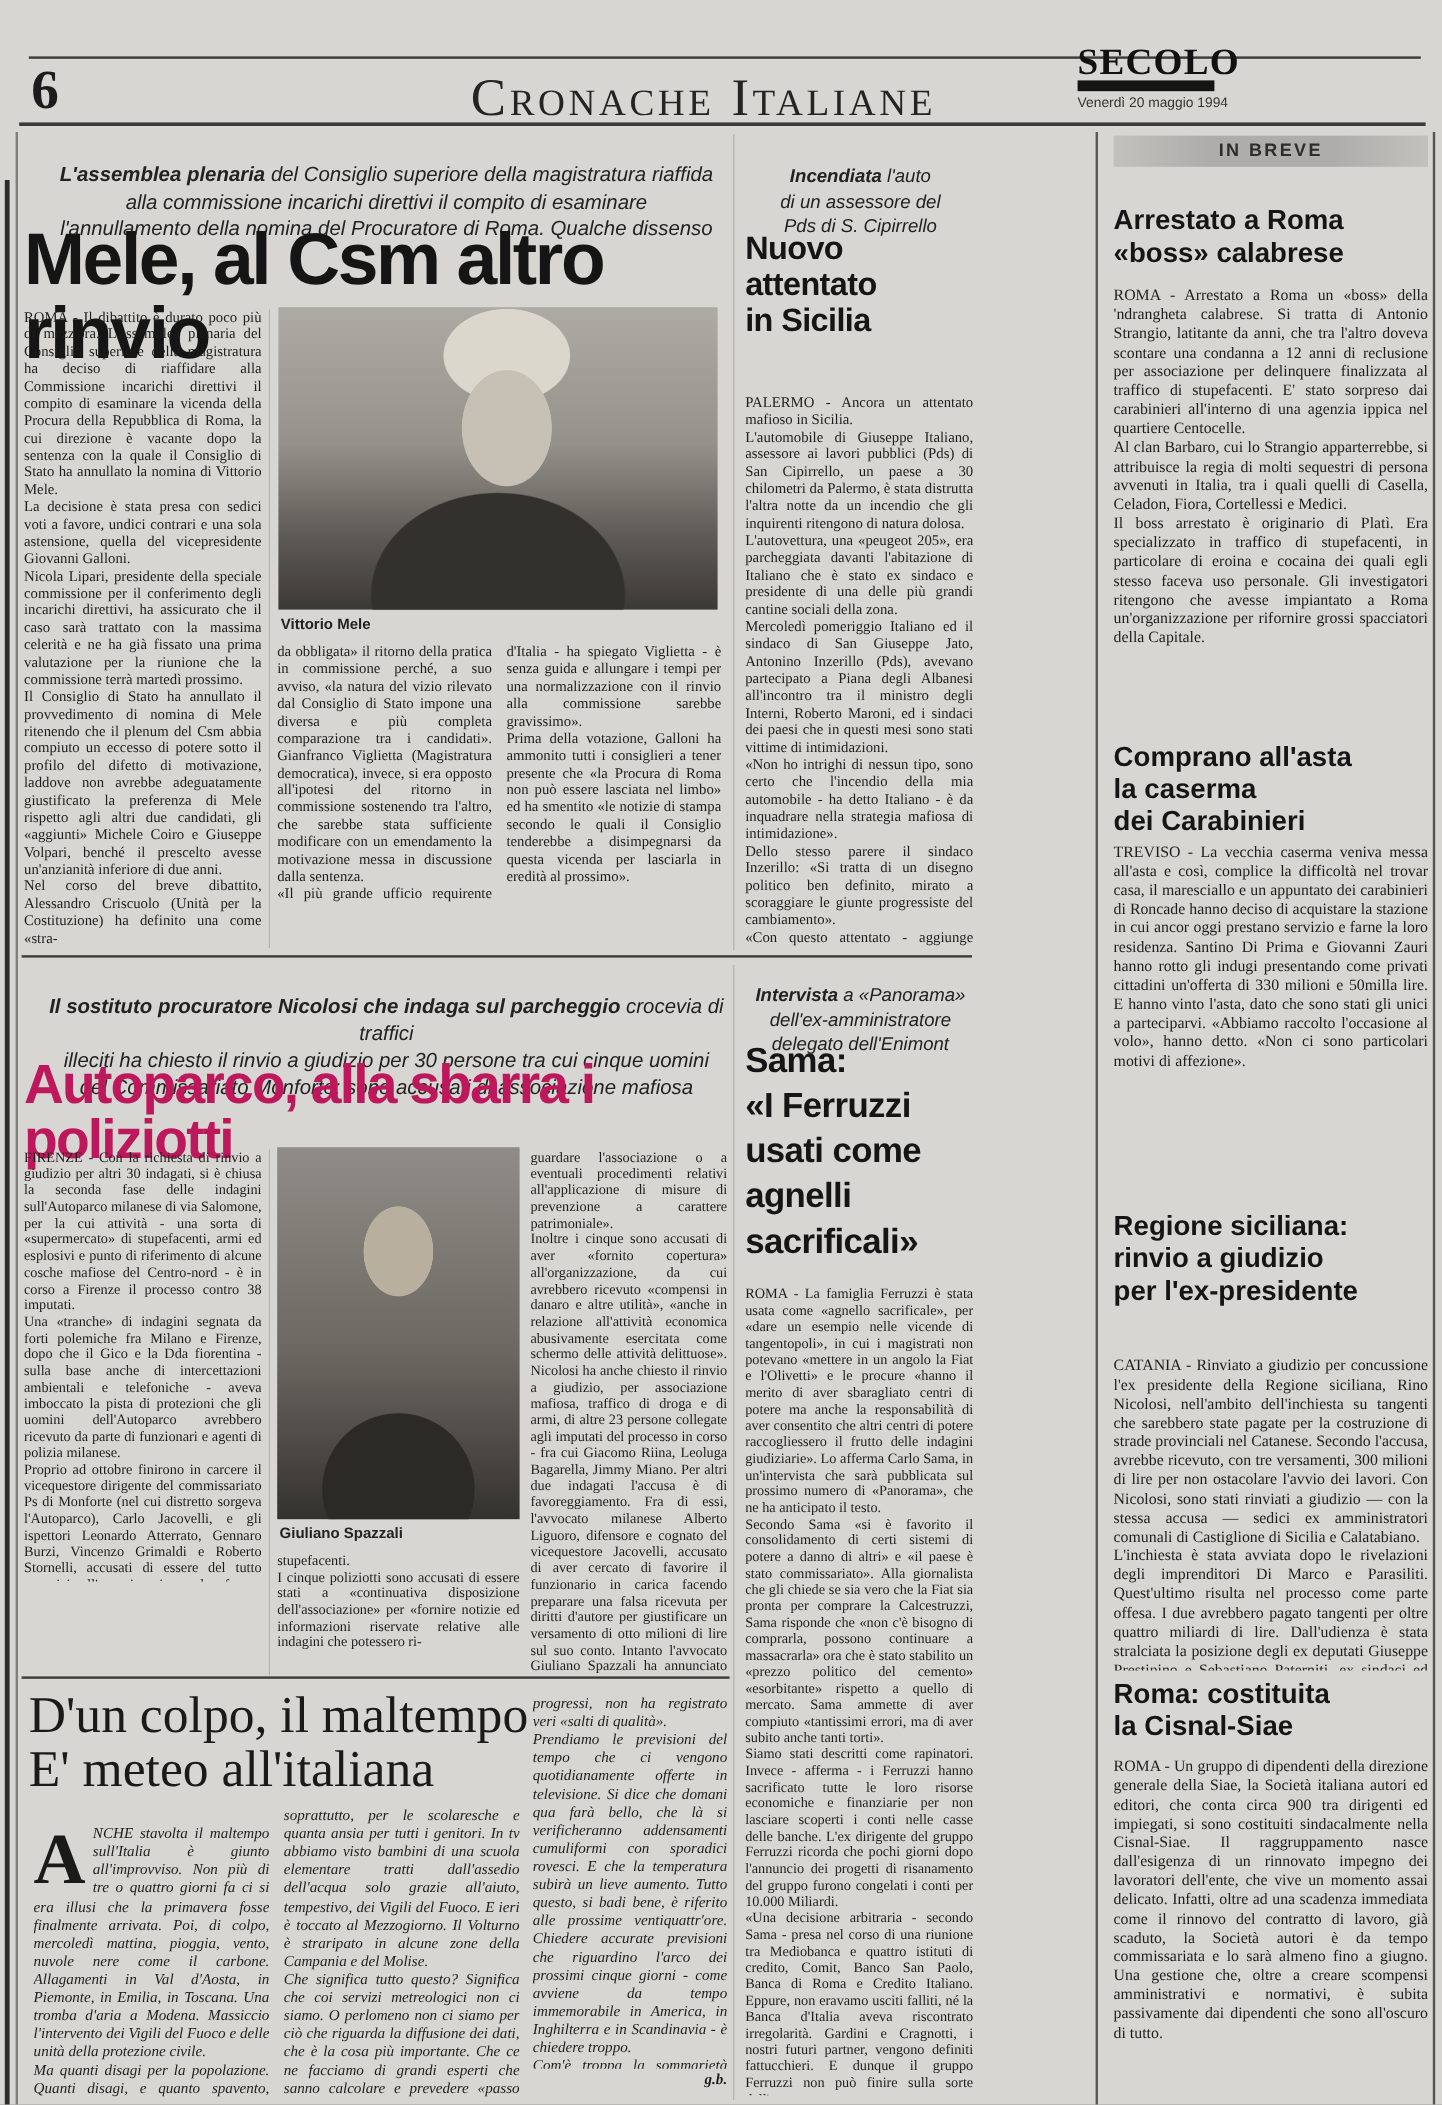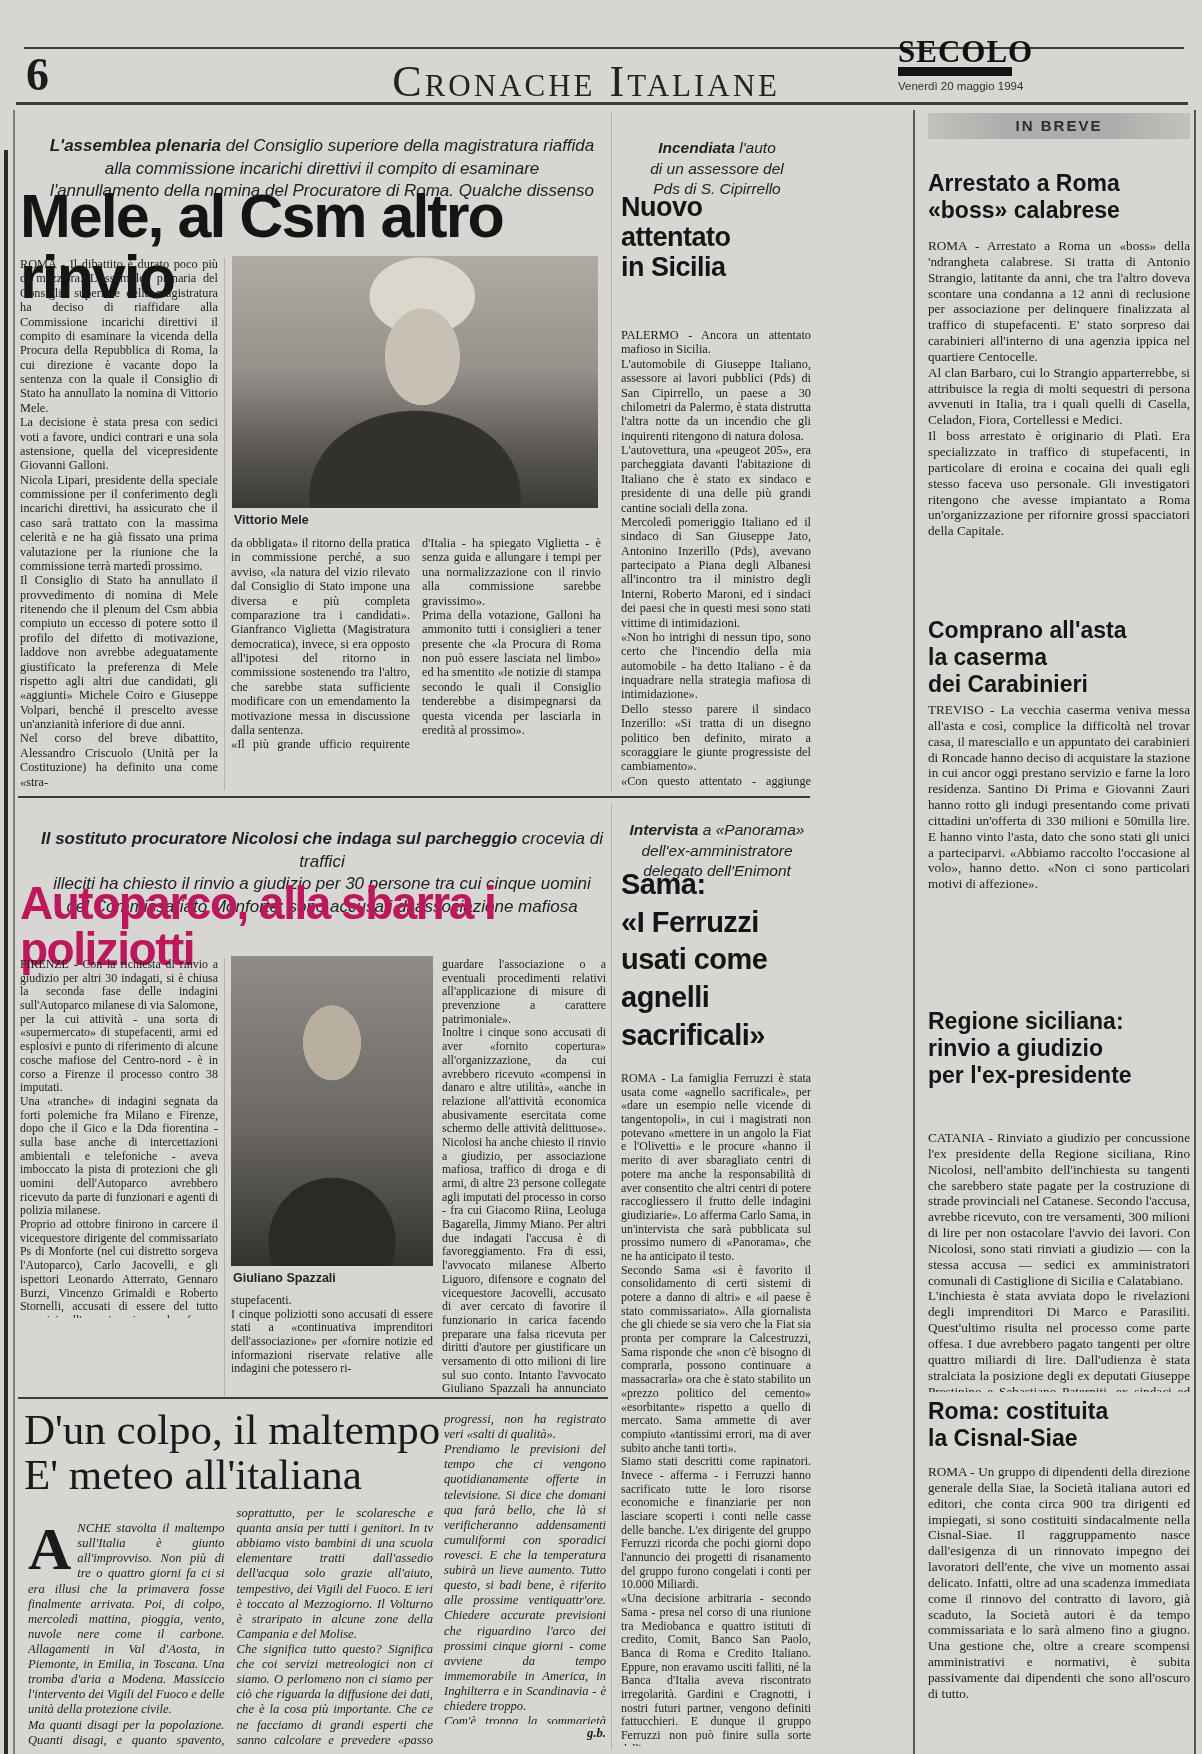--- a/index.html
+++ b/index.html
@@ -130,21 +130,21 @@
   <div class="abs hl-autoparco" style="left:20px;top:880px;width:600px;">Autoparco, alla sbarra i poliziotti</div>
 
   <div class="abs rule-v-light" style="left:224px;top:958px;height:438px;"></div>
   <div class="abs body-text body-sm" style="left:20px;top:958px;width:198px;height:360px;">FIRENZE - Con la richiesta di rinvio a giudizio per altri 30 indagati, si è chiusa la seconda fase delle indagini sull'Autoparco milanese di via Salomone, per la cui attività - una sorta di «supermercato» di stupefacenti, armi ed esplosivi e punto di riferimento di alcune cosche mafiose del Centro-nord - è in corso a Firenze il processo contro 38 imputati.
 Una «tranche» di indagini segnata da forti polemiche fra Milano e Firenze, dopo che il Gico e la Dda fiorentina - sulla base anche di intercettazioni ambientali e telefoniche - aveva imboccato la pista di protezioni che gli uomini dell'Autoparco avrebbero ricevuto da parte di funzionari e agenti di polizia milanese.
 Proprio ad ottobre finirono in carcere il vicequestore dirigente del commissariato Ps di Monforte (nel cui distretto sorgeva l'Autoparco), Carlo Jacovelli, e gli ispettori Leonardo Atterrato, Gennaro Burzi, Vincenzo Grimaldi e Roberto Stornelli, accusati di essere del tutto organici all'organizzazione che faceva capo all'Autoparco. Tanto che il pm Nicolosi ne ha chiesto il rinvio a giudizio per associazione mafiosa e associazione finalizzata al traffico di</div>
 
   <div class="abs photo photo-spazzali" style="left:231px;top:956px;width:202px;height:310px;"></div>
   <div class="abs caption" style="left:233px;top:1271px;">Giuliano Spazzali</div>
   <div class="abs body-text body-sm" style="left:231px;top:1294px;width:202px;height:102px;">stupefacenti.
-I cinque poliziotti sono accusati di essere stati a «continuativa imprenditori dell'associazione» per «fornire notizie ed informazioni riservate relative alle indagini che potessero ri-</div>
+I cinque poliziotti sono accusati di essere stati a «continuativa disposizione dell'associazione» per «fornire notizie ed informazioni riservate relative alle indagini che potessero ri-</div>
 
   <div class="abs body-text body-sm" style="left:442px;top:958px;width:164px;height:438px;">guardare l'associazione o a eventuali procedimenti relativi all'applicazione di misure di prevenzione a carattere patrimoniale».
 Inoltre i cinque sono accusati di aver «fornito copertura» all'organizzazione, da cui avrebbero ricevuto «compensi in danaro e altre utilità», «anche in relazione all'attività economica abusivamente esercitata come schermo delle attività delittuose». Nicolosi ha anche chiesto il rinvio a giudizio, per associazione mafiosa, traffico di droga e di armi, di altre 23 persone collegate agli imputati del processo in corso - fra cui Giacomo Riina, Leoluga Bagarella, Jimmy Miano. Per altri due indagati l'accusa è di favoreggiamento. Fra di essi, l'avvocato milanese Alberto Liguoro, difensore e cognato del vicequestore Jacovelli, accusato di aver cercato di favorire il funzionario in carica facendo preparare una falsa ricevuta per diritti d'autore per giustificare un versamento di otto milioni di lire sul suo conto. Intanto l'avvocato Giuliano Spazzali ha annunciato di essere stato incaricato di tutelare l'immagine del questore di Milano Achille Serra chiamato in causa nell'ambito dell'inchiesta.</div>
 
   <div class="abs rule-v-light" style="left:611px;top:804px;height:946px;"></div>
 
   <div class="abs kicker kicker-sm" style="left:622px;top:800px;width:190px;">
     <b>Intervista</b><span> a «Panorama»
 dell'ex-amministratore
 delegato dell'Enimont</span>

